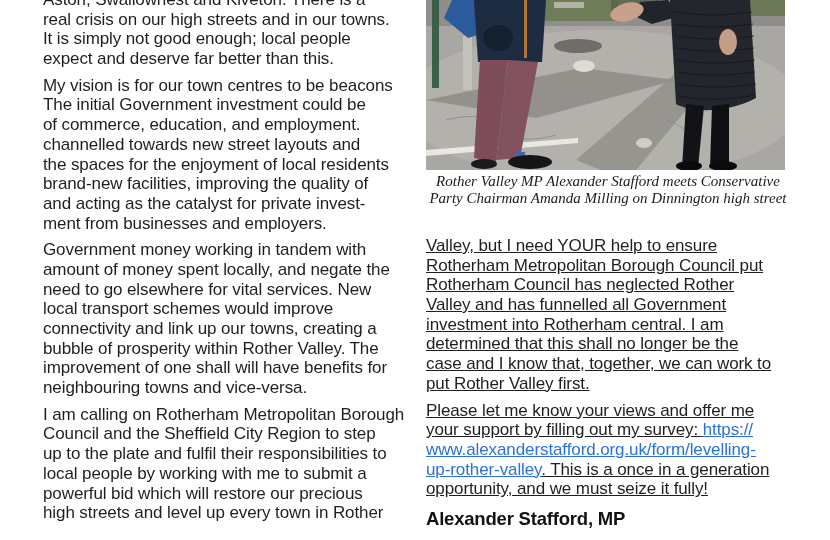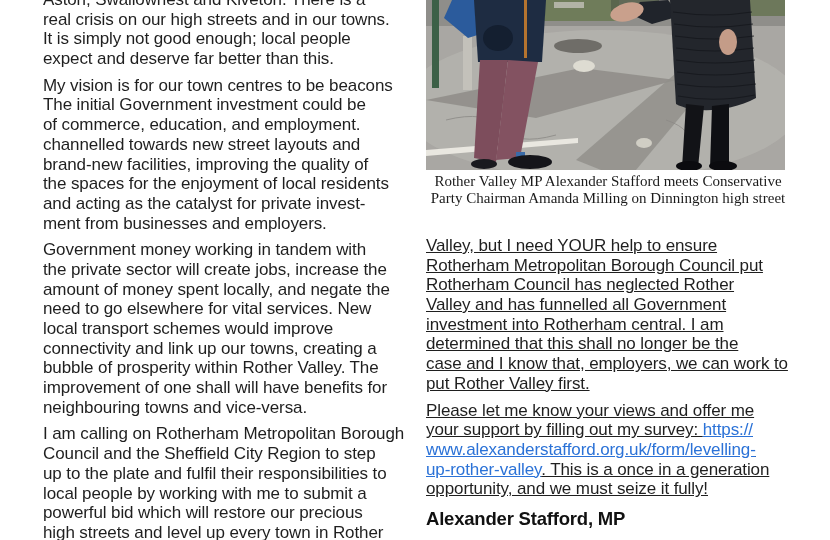--- a/index.html
+++ b/index.html
@@ -7,21 +7,21 @@
     position:relative;width:830px;height:540px;background:#ffffff;
     overflow:hidden;font-family:"Liberation Sans","DejaVu Sans",sans-serif;
     color:#1f1f1f;
   }
   .col{position:absolute;}
   .para{margin:0 0 7px 0;}
   .tline{height:19.7px;line-height:19.7px;font-size:17px;white-space:nowrap;letter-spacing:-0.1px;}
   .caption .tline{height:17px;line-height:17px;font-size:15px;white-space:nowrap;letter-spacing:0;}
   .caption{
     position:absolute;left:426px;top:173px;width:364px;text-align:center;
-    font-family:"Liberation Serif","DejaVu Serif",serif;color:#1b1b1b;
+    font-family:"Liberation Serif","DejaVu Serif",serif;color:#1b1b1b;font-style:italic;
   }
   .left-col{left:43px;top:-10px;width:382px;}
   .right-col{left:426px;top:236px;width:376px;text-decoration:underline;}
   .link{color:#2b72d7;text-decoration:underline;cursor:pointer;}
   .signature{
     position:absolute;left:426px;top:508px;width:374px;text-align:left;
     font-size:18.5px;font-weight:bold;color:#111111;letter-spacing:-0.2px;
   }
   .photo-wrap{position:absolute;left:426px;top:0;width:359px;height:170px;overflow:hidden;}
   svg{display:block;}
@@ -36,28 +36,27 @@
         <div class="tline"><span>Aston, Swallownest and Kiveton. There is a</span></div>
         <div class="tline"><span>real crisis on our high streets and in our towns.</span></div>
         <div class="tline"><span>It is simply not good enough; local people</span></div>
         <div class="tline"><span>expect and deserve far better than this.</span></div>
       </div>
     <div class="para">
         <div class="tline"><span>My vision is for our town centres to be beacons</span></div>
         <div class="tline"><span>The initial Government investment could be</span></div>
         <div class="tline"><span>of commerce, education, and employment.</span></div>
         <div class="tline"><span>channelled towards new street layouts and</span></div>
+        <div class="tline"><span>the spaces for the enjoyment of local residents</span></div>
         <div class="tline"><span>brand-new facilities, improving the quality of</span></div>
-        <div class="tline"><span>the spaces for the enjoyment of local residents</span></div>
         <div class="tline"><span>and acting as the catalyst for private invest-</span></div>
         <div class="tline"><span>ment from businesses and employers.</span></div>
       </div>
     <div class="para">
         <div class="tline"><span>Government money working in tandem with</span></div>
-        <div class="tline"><span>the private sector will create jobs, increase the</span></div>
         <div class="tline"><span>amount of money spent locally, and negate the</span></div>
         <div class="tline"><span>need to go elsewhere for vital services. New</span></div>
         <div class="tline"><span>local transport schemes would improve</span></div>
         <div class="tline"><span>connectivity and link up our towns, creating a</span></div>
         <div class="tline"><span>bubble of prosperity within Rother Valley. The</span></div>
         <div class="tline"><span>improvement of one shall will have benefits for</span></div>
         <div class="tline"><span>neighbouring towns and vice-versa.</span></div>
       </div>
     <div class="para">
         <div class="tline"><span>I am calling on Rotherham Metropolitan Borough</span></div>
@@ -140,21 +139,21 @@
     </div>
 
   <div class="col right-col">
     <div class="para">
         <div class="tline"><span>Valley, but I need YOUR help to ensure</span></div>
         <div class="tline"><span>Rotherham Metropolitan Borough Council put</span></div>
         <div class="tline"><span>Rotherham Council has neglected Rother</span></div>
         <div class="tline"><span>Valley and has funnelled all Government</span></div>
         <div class="tline"><span>investment into Rotherham central. I am</span></div>
         <div class="tline"><span>determined that this shall no longer be the</span></div>
-        <div class="tline"><span>case and I know that, employers, we can work to</span></div>
+        <div class="tline"><span>case and I know that, together, we can work to</span></div>
         <div class="tline"><span>put Rother Valley first.</span></div>
       </div>
     <div class="para">
         <div class="tline"><span>Please let me know your views and offer me</span></div>
         <div class="tline"><span>your support by filling out my survey: </span><span class="link">https://</span></div>
         <div class="tline"><span class="link">www.alexanderstafford.org.uk/form/levelling-</span></div>
         <div class="tline"><span class="link">up-rother-valley</span><span>. This is a once in a generation</span></div>
         <div class="tline"><span>opportunity, and we must seize it fully!</span></div>
       </div>
   </div>

